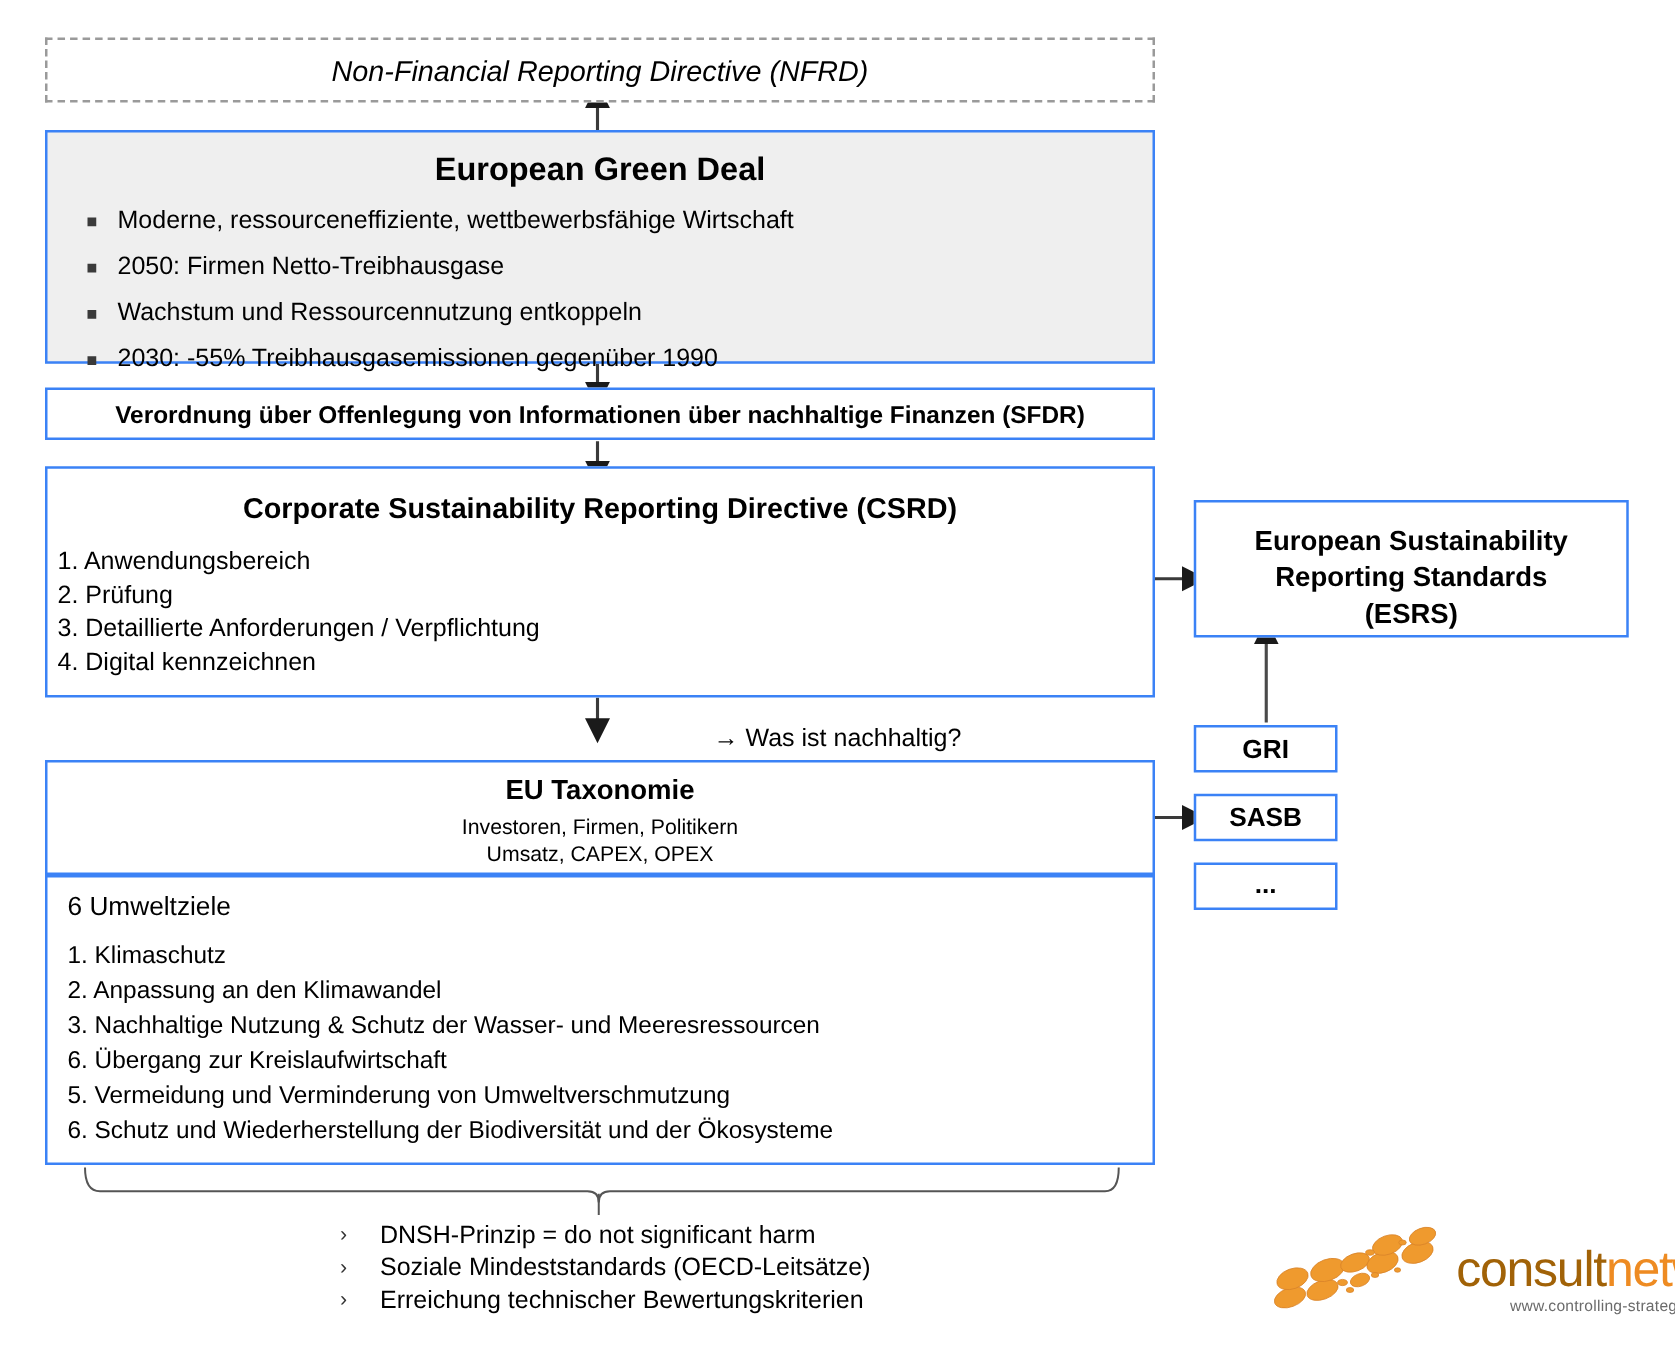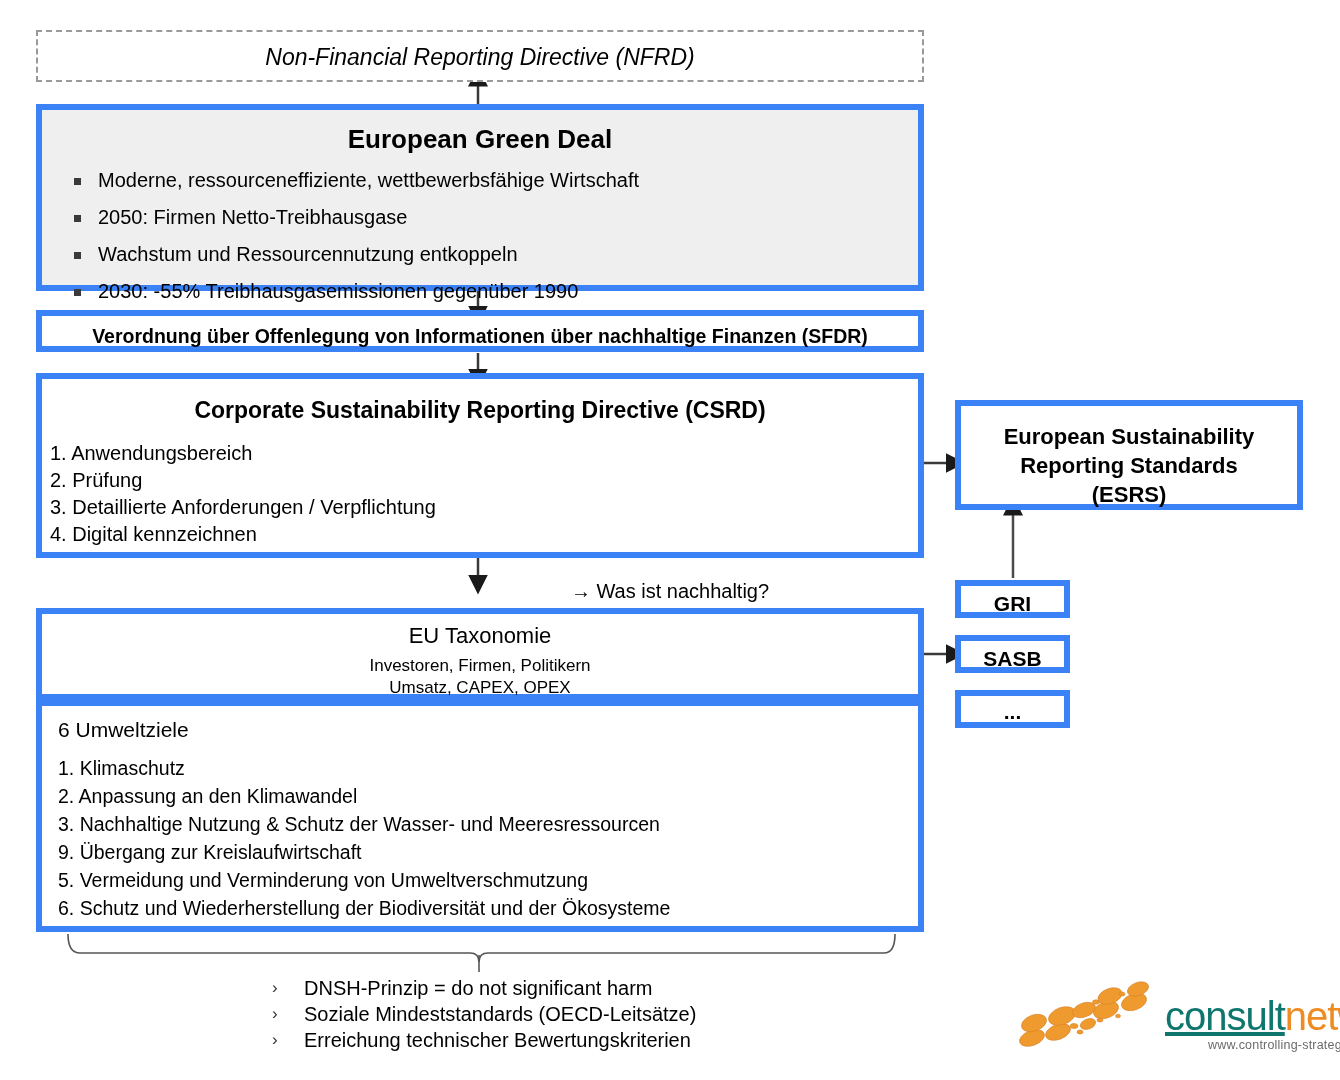--- a/index.html
+++ b/index.html
@@ -14,21 +14,21 @@
   #canvas {
     position: relative;
     width: 1340px;
     height: 1080px;
     background: #ffffff;
     overflow: hidden;
   }
   .box {
     position: absolute;
     box-sizing: border-box;
-    border: 6px solid #3b82f6;
+    border: 2px solid #3b82f6;
     background: #ffffff;
   }
   .box-dashed {
     position: absolute;
     box-sizing: border-box;
     border: 2px dashed #9a9a9a;
     background: #ffffff;
   }
   .nfrd-title {
     font-style: italic;
@@ -91,21 +91,21 @@
     padding: 1px 0;
   }
   .nachhaltig {
     position: absolute;
     font-size: 20px;
     text-align: center;
     width: 100%;
   }
   .taxo-title {
     font-size: 22px;
-    font-weight: normal;
+    font-weight: bold;
     text-align: center;
     margin-top: 9px;
   }
   .taxo-sub {
     font-size: 17px;
     text-align: center;
     line-height: 22px;
     margin-top: 6px;
   }
   .umwelt-title {
@@ -170,21 +170,21 @@
     height: 80px;
   }
   .logo-text {
     position: absolute;
     left: 155px;
     top: 14px;
     font-size: 40px;
     letter-spacing: -1px;
     white-space: nowrap;
   }
-  .logo-consult { color: #0f766e; text-decoration: underline; }
+  .logo-consult { color: #a16207; }
   .logo-network { color: #ee8b22; }
   .logo-url {
     position: absolute;
     left: 198px;
     top: 58px;
     font-size: 12.5px;
     color: #6b6b6b;
     letter-spacing: 0.2px;
     white-space: nowrap;
   }
@@ -268,21 +268,21 @@
       <div>Umsatz, CAPEX, OPEX</div>
     </div>
   </div>
 
   <div class="box" style="left:36px; top:700px; width:888px; height:232px;">
     <div class="umwelt-title">6 Umweltziele</div>
     <ul class="umwelt-list">
       <li>1. Klimaschutz</li>
       <li>2. Anpassung an den Klimawandel</li>
       <li>3. Nachhaltige Nutzung &amp; Schutz der Wasser- und Meeresressourcen</li>
-      <li>9. Übergang zur Kreislaufwirtschaft</li>
+      <li>6. Übergang zur Kreislaufwirtschaft</li>
       <li>5. Vermeidung und Verminderung von Umweltverschmutzung</li>
       <li>6. Schutz und Wiederherstellung der Biodiversität und der Ökosysteme</li>
     </ul>
   </div>
 
   <ul class="bottom-list" style="left:268px; top:975px;">
     <li>
       <span class="chev">›</span>
       <span>DNSH-Prinzip = do not significant harm</span>
     </li>

